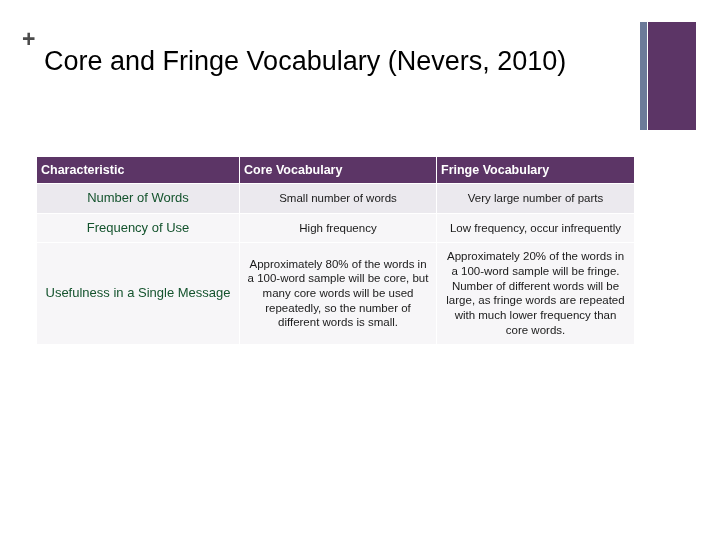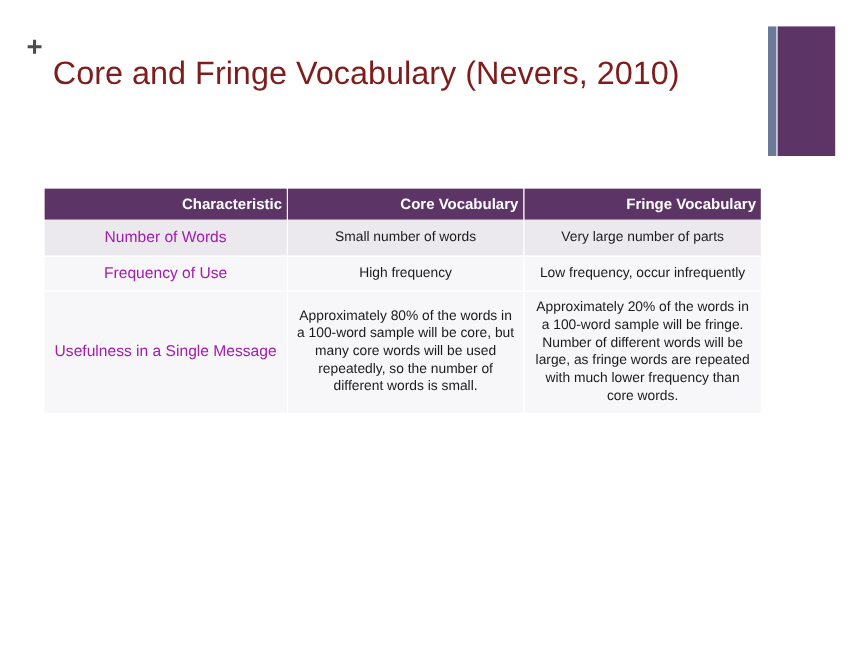--- a/index.html
+++ b/index.html
@@ -45,50 +45,50 @@
     font-weight: bold;
     color: #4c4c4c;
   }
   .title {
     position: absolute;
     left: 44px;
     top: 44px;
     width: 580px;
     font-size: 27px;
     line-height: 1.32;
-    color: #7f1d1d;
+    color: #000000;
     font-weight: normal;
   }
   table.vocab {
     position: absolute;
     left: 36px;
     top: 156px;
     width: 598px;
     border-collapse: collapse;
     table-layout: fixed;
   }
   table.vocab th {
     background: #5c3566;
     color: #ffffff;
     font-size: 12.5px;
     font-weight: bold;
-    text-align: right;
+    text-align: left;
     padding: 6px 4px;
     border: 1px solid #ffffff;
   }
   table.vocab td {
     border: 1px solid #ffffff;
     padding: 6px 6px;
     vertical-align: middle;
     text-align: center;
     line-height: 1.28;
   }
   table.vocab td.rowhead {
     font-size: 13px;
-    color: #a21caf;
+    color: #14532d;
     font-weight: normal;
   }
   table.vocab td.cell {
     font-size: 11.5px;
     color: #1a1a1a;
   }
   tr.shade td {
     background: #ebe9ee;
   }
   tr.plain td {

